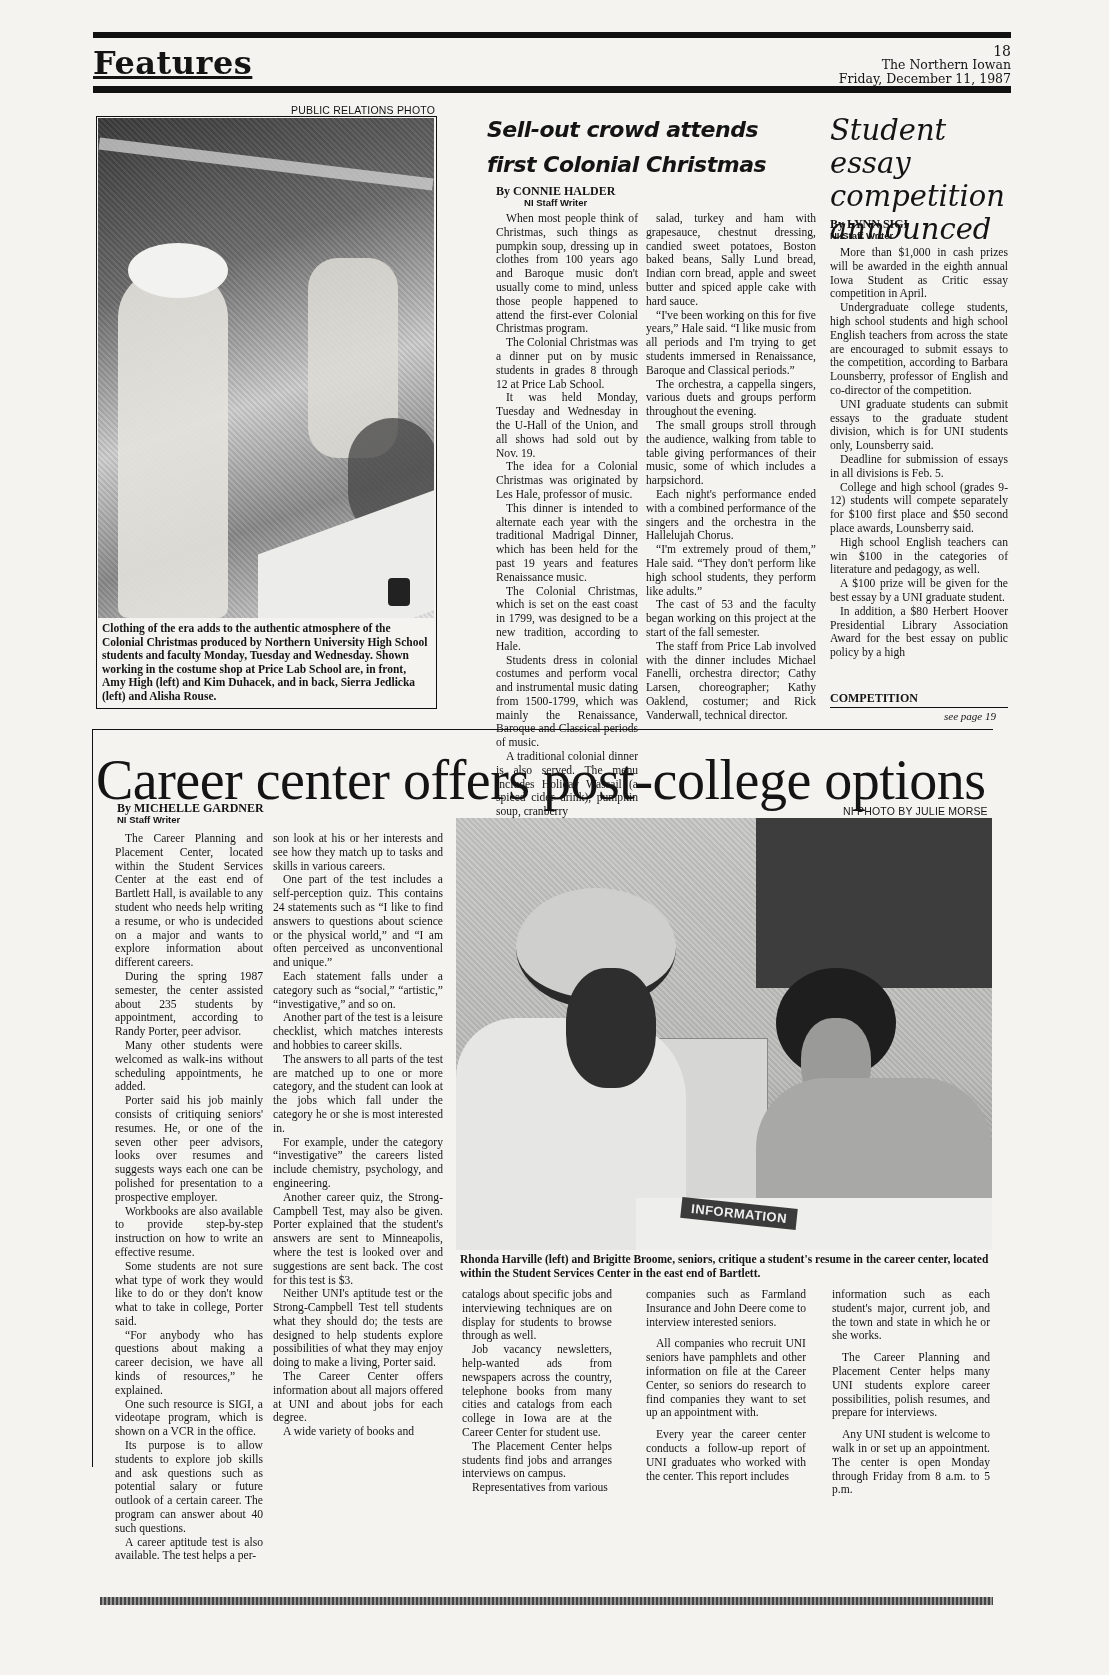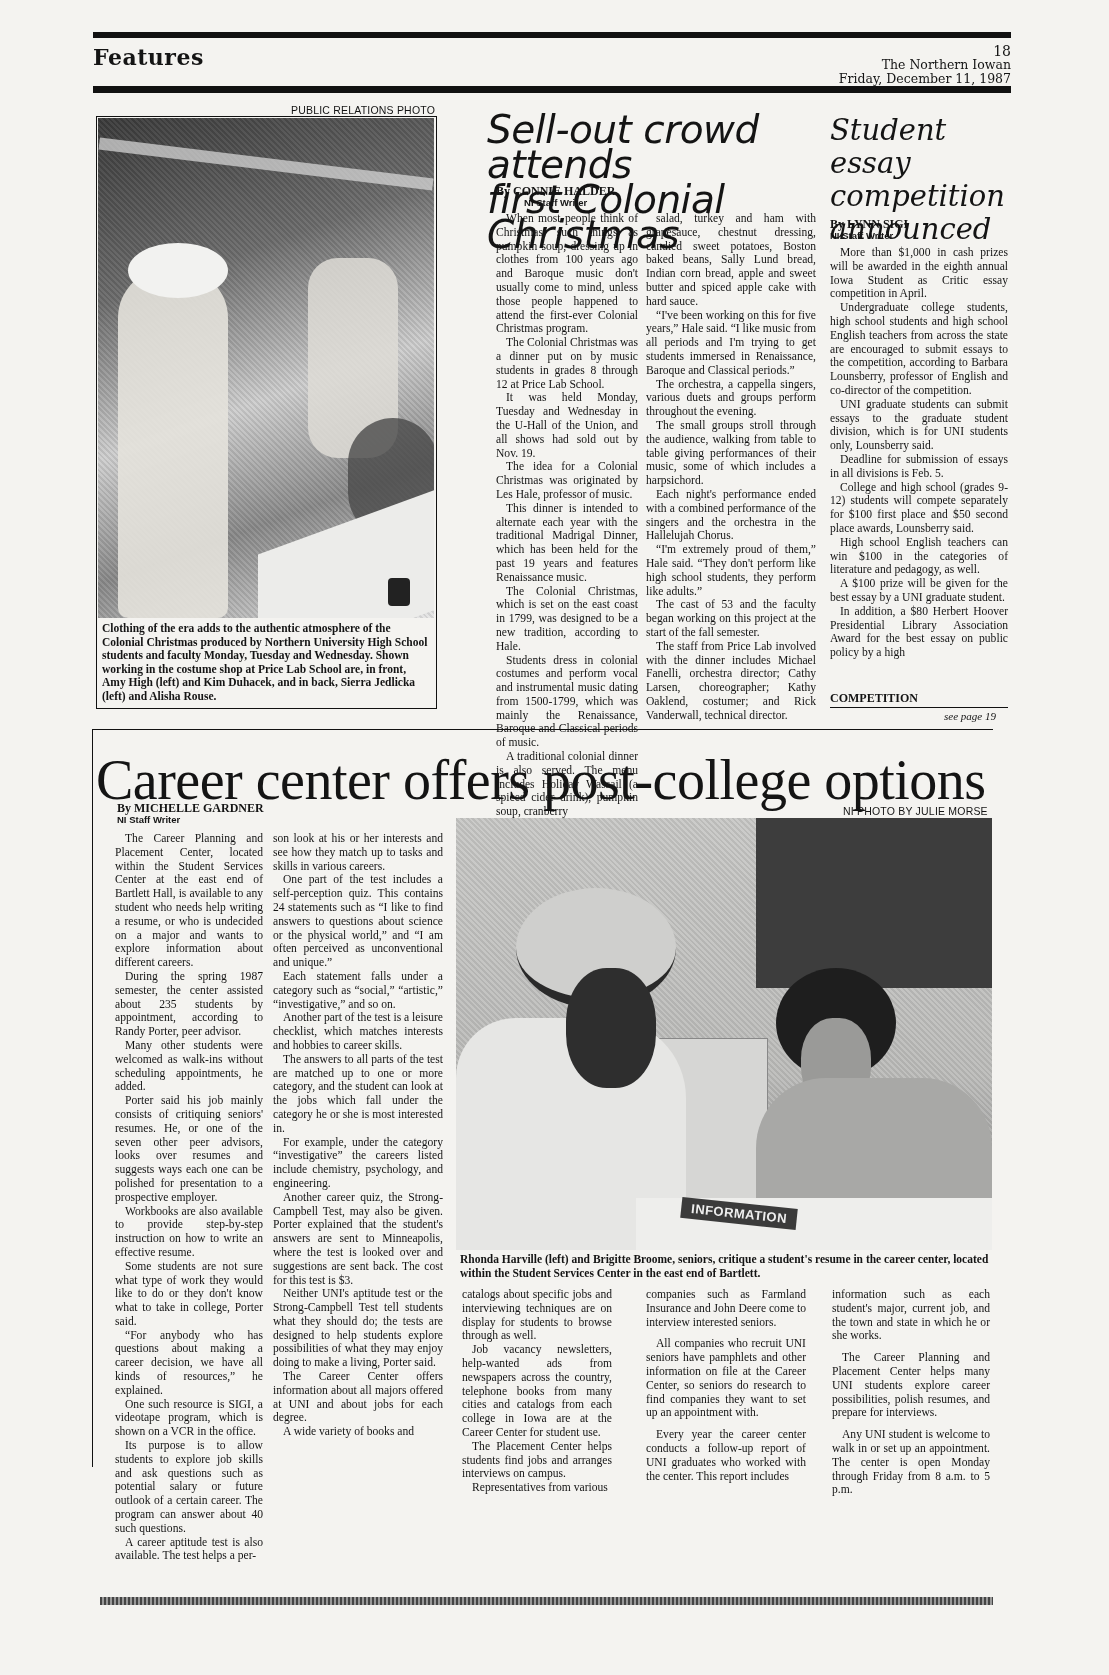--- a/index.html
+++ b/index.html
@@ -3,35 +3,35 @@
 <meta charset="utf-8">
 <style>
   html, body { margin:0; padding:0; }
   body {
     width:1109px; height:1675px; position:relative; overflow:hidden;
     background:#f4f3f0; color:#141414;
     font-family:"Liberation Serif", serif;
   }
   .abs { position:absolute; }
   .rule { position:absolute; background:#111; }
-  .section-title { font-family:"DejaVu Serif", serif; font-weight:bold; font-size:22px; letter-spacing:0.5px; }
+  .section-title { font-family:"DejaVu Serif", serif; font-weight:bold; font-size:32px; letter-spacing:0.5px;text-decoration:underline; }
   .masthead-right { text-align:right; font-family:"DejaVu Serif", serif; font-size:12.5px; line-height:14px; }
   .masthead-right .pg { font-size:14px; }
   .credit { font-family:"Liberation Sans", sans-serif; font-size:10.5px; letter-spacing:0.2px; }
   .photo {
     position:absolute; overflow:hidden;
     background:
       repeating-linear-gradient(45deg, rgba(0,0,0,0.08) 0 2px, rgba(255,255,255,0.05) 2px 4px),
       linear-gradient(160deg, #3a3a3a 0%, #6c6c6c 30%, #cfcfcf 55%, #8a8a8a 75%, #e6e6e6 100%);
   }
   .photo .shape { position:absolute; }
   .caption { font-family:"Liberation Serif", serif; font-weight:bold; font-size:11.5px; line-height:13.5px; }
   .headline-sans {
-    font-family:"DejaVu Sans", sans-serif; font-style:italic; font-weight:normal;
-    font-size:39px; line-height:35px; letter-spacing:-0.5px;
+    font-family:"DejaVu Sans", sans-serif; font-style:italic; font-weight:bold;
+    font-size:22px; line-height:35px; letter-spacing:-0.5px;
   }
   .headline-serif-it {
     font-family:"DejaVu Serif", serif; font-style:italic; font-size:29px; line-height:33px;
   }
   .headline-big {
     font-family:"Liberation Serif", serif; font-size:56px; line-height:60px; letter-spacing:-0.5px;margin-top:12px;
   }
   .byline { font-family:"Liberation Serif", serif; font-weight:bold; font-size:12px; line-height:12px; }
   .staff { font-family:"Liberation Sans", sans-serif; font-weight:bold; font-size:9.5px; line-height:11px; }
   .col {

